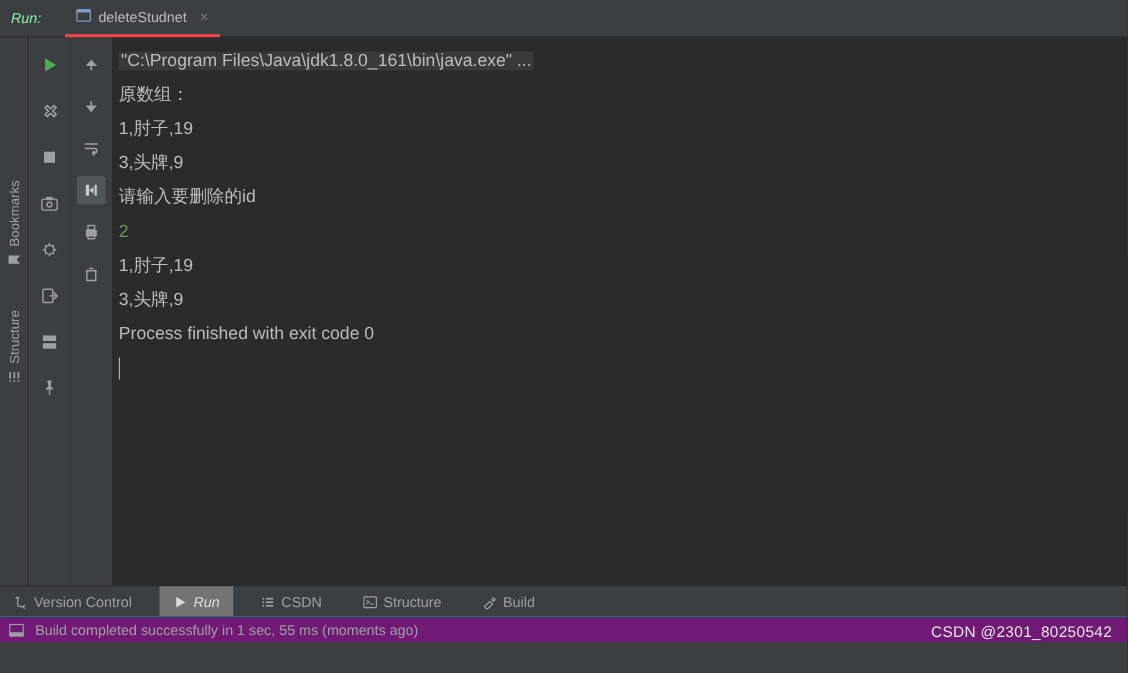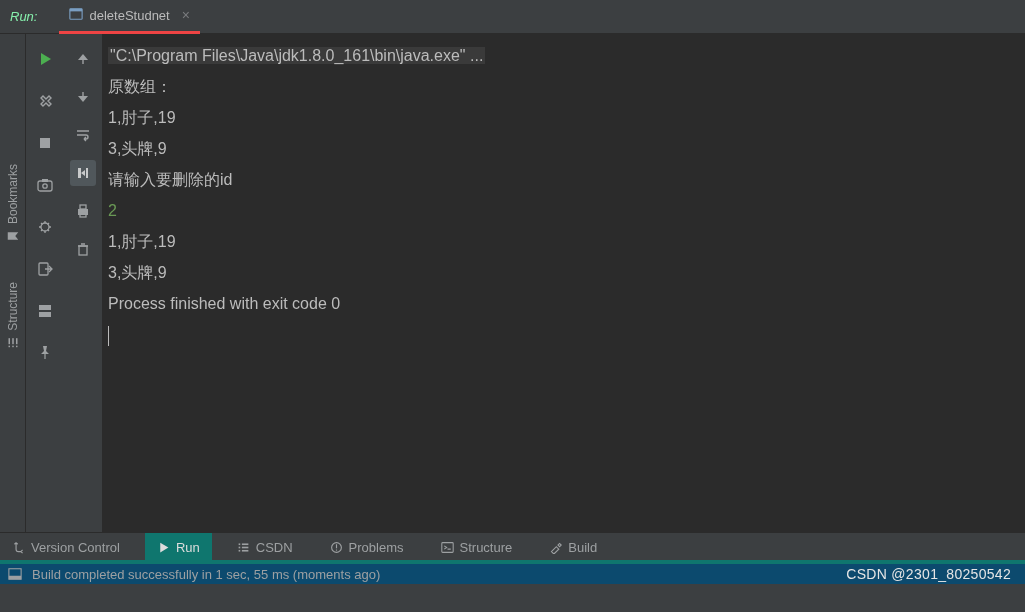--- a/index.html
+++ b/index.html
@@ -20,24 +20,24 @@
   .icon-btn.active { background:#50575b; }
   .icon-btn svg { width:16px; height:16px; fill:#9ea1a3; }
   .icon-btn.green svg { fill:#4caf50; }
   .console { flex:1; background:#2b2b2b; font-family:"Consolas","Courier New",monospace; font-size:16px; line-height:31px; padding:6px 6px; color:#bcbcbc; overflow:hidden; }
   .cmd { background:#3a3a3a; padding:0 2px; display:inline; }
   .console .inp { color:#6a9955; }
   .caret { display:inline-block; width:1px; height:20px; background:#bbb; vertical-align:middle; animation:blink 1s steps(1) infinite; }
   @keyframes blink { 50% { opacity:0; } }
   .bottom-bar1 { height:28px; background:#3c3f41; display:flex; align-items:flex-start; border-top:1px solid #2b2b2b; gap:13px; font-size:13px; color:#9da0a2; }
   .bottom-bar1 .btab { display:flex; align-items:center; gap:6px; padding:0 12px; height:28px; cursor:pointer; }
-  .bottom-bar1 .btab.active { background:#0f766e; color:#ddd; }
+  .bottom-bar1 .btab.active { background:#737373; color:#ddd;font-style:italic; }
   .btab svg { width:13px; height:13px; fill:#9da0a2; }
   .btab.active svg { fill:#ddd; }
-  .status-bar { height:24px; background:#0c4a6e; display:flex; align-items:center; padding-left:8px; font-size:13px; color:#9da0a2; border-top:4px solid #0f766e; gap:10px; position:relative; }
+  .status-bar { height:24px; background:#701a75; display:flex; align-items:center; padding-left:8px; font-size:13px; color:#9da0a2; border-top:1px solid #0f766e; gap:10px; position:relative; }
   .status-bar svg { width:14px; height:14px; fill:#9da0a2; }
   .watermark { position:absolute; right:14px; bottom:30px; color:#e5e5e5; font-size:14px; letter-spacing:0.3px; font-family:"Segoe UI",Arial,sans-serif; }
 </style>
 </head>
 <body>
 
 <div class="header">
   <span class="header-label">Run:</span>
   <div class="tab">
     <span class="tab-icon">
@@ -194,28 +194,20 @@
         <rect x="6" y="3" width="8" height="2"></rect>
         <rect x="2" y="7" width="2" height="2"></rect>
         <rect x="6" y="7" width="8" height="2"></rect>
         <rect x="2" y="11" width="2" height="2"></rect>
         <rect x="6" y="11" width="8" height="2"></rect>
       </svg>
       <span>CSDN</span>
     </div>
   <div class="btab">
       <svg viewBox="0 0 16 16">
-        <circle cx="8" cy="8" r="6" fill="none" stroke="#9da0a2" stroke-width="1.4"></circle>
-        <rect x="7.3" y="4" width="1.4" height="5"></rect>
-        <rect x="7.3" y="10.5" width="1.4" height="1.4"></rect>
-      </svg>
-      <span>Problems</span>
-    </div>
-  <div class="btab">
-      <svg viewBox="0 0 16 16">
         <rect x="1" y="2" width="14" height="12" rx="1" fill="none" stroke="#9da0a2" stroke-width="1.3"></rect>
         <path d="M4 6l3 2-3 2M8 10h4" stroke="#9da0a2" stroke-width="1.3" fill="none"></path>
       </svg>
       <span>Structure</span>
     </div>
   <div class="btab">
       <svg viewBox="0 0 16 16">
         <path d="M3 13l6-6 3 3-6 6zM11 5l2-2 2 2-2 2z" fill="none" stroke="#9da0a2" stroke-width="1.4"></path>
       </svg>
       <span>Build</span>

